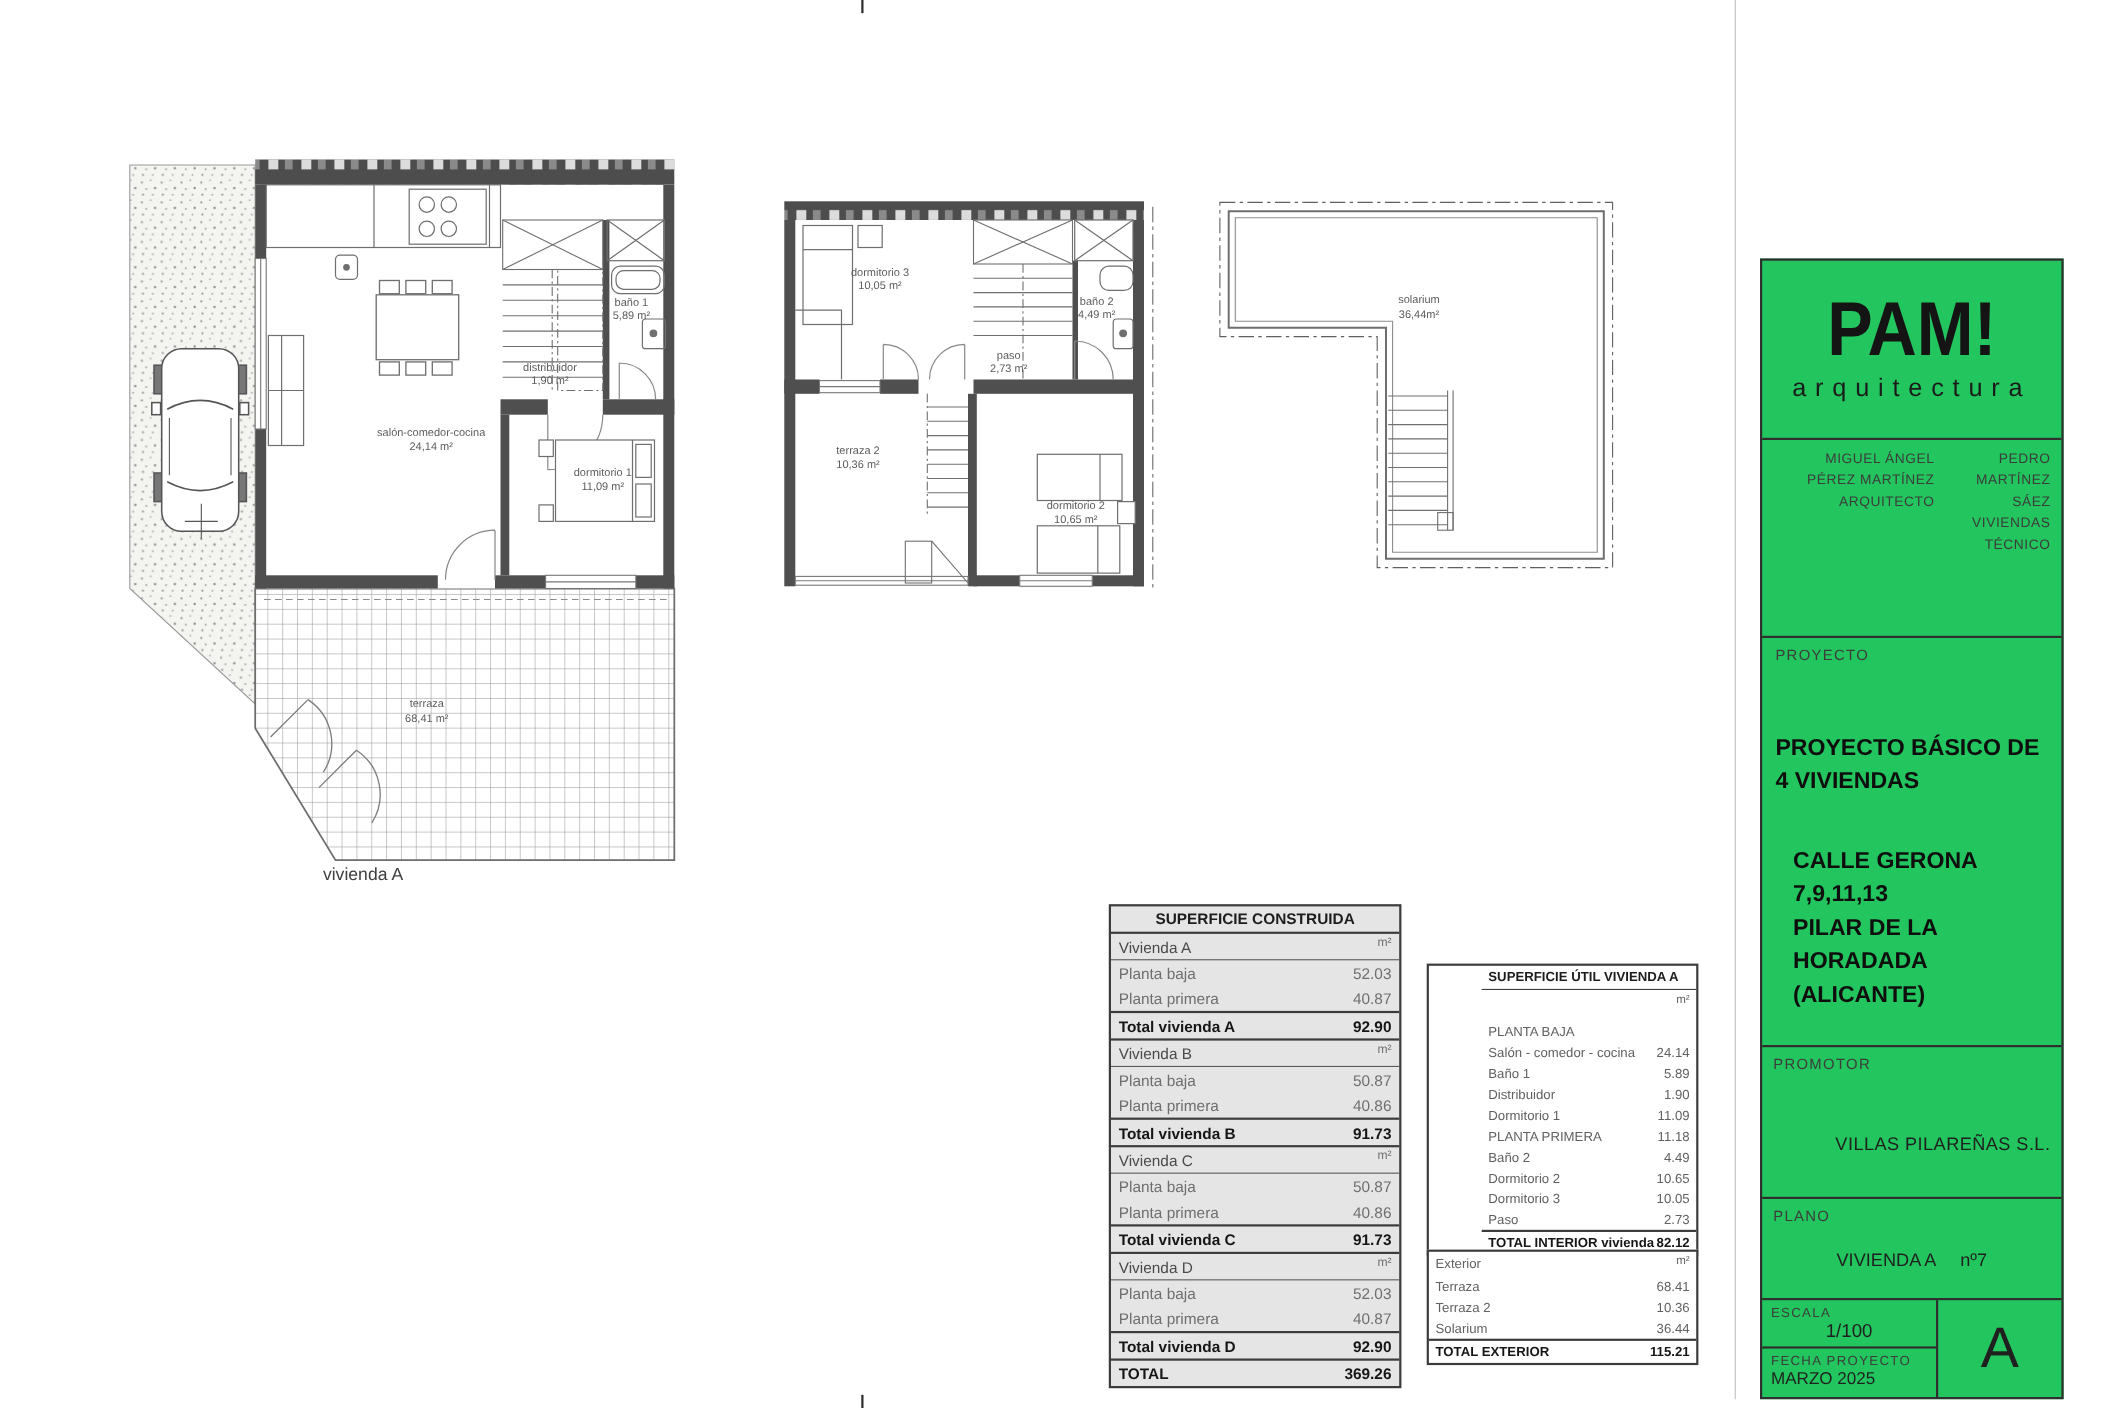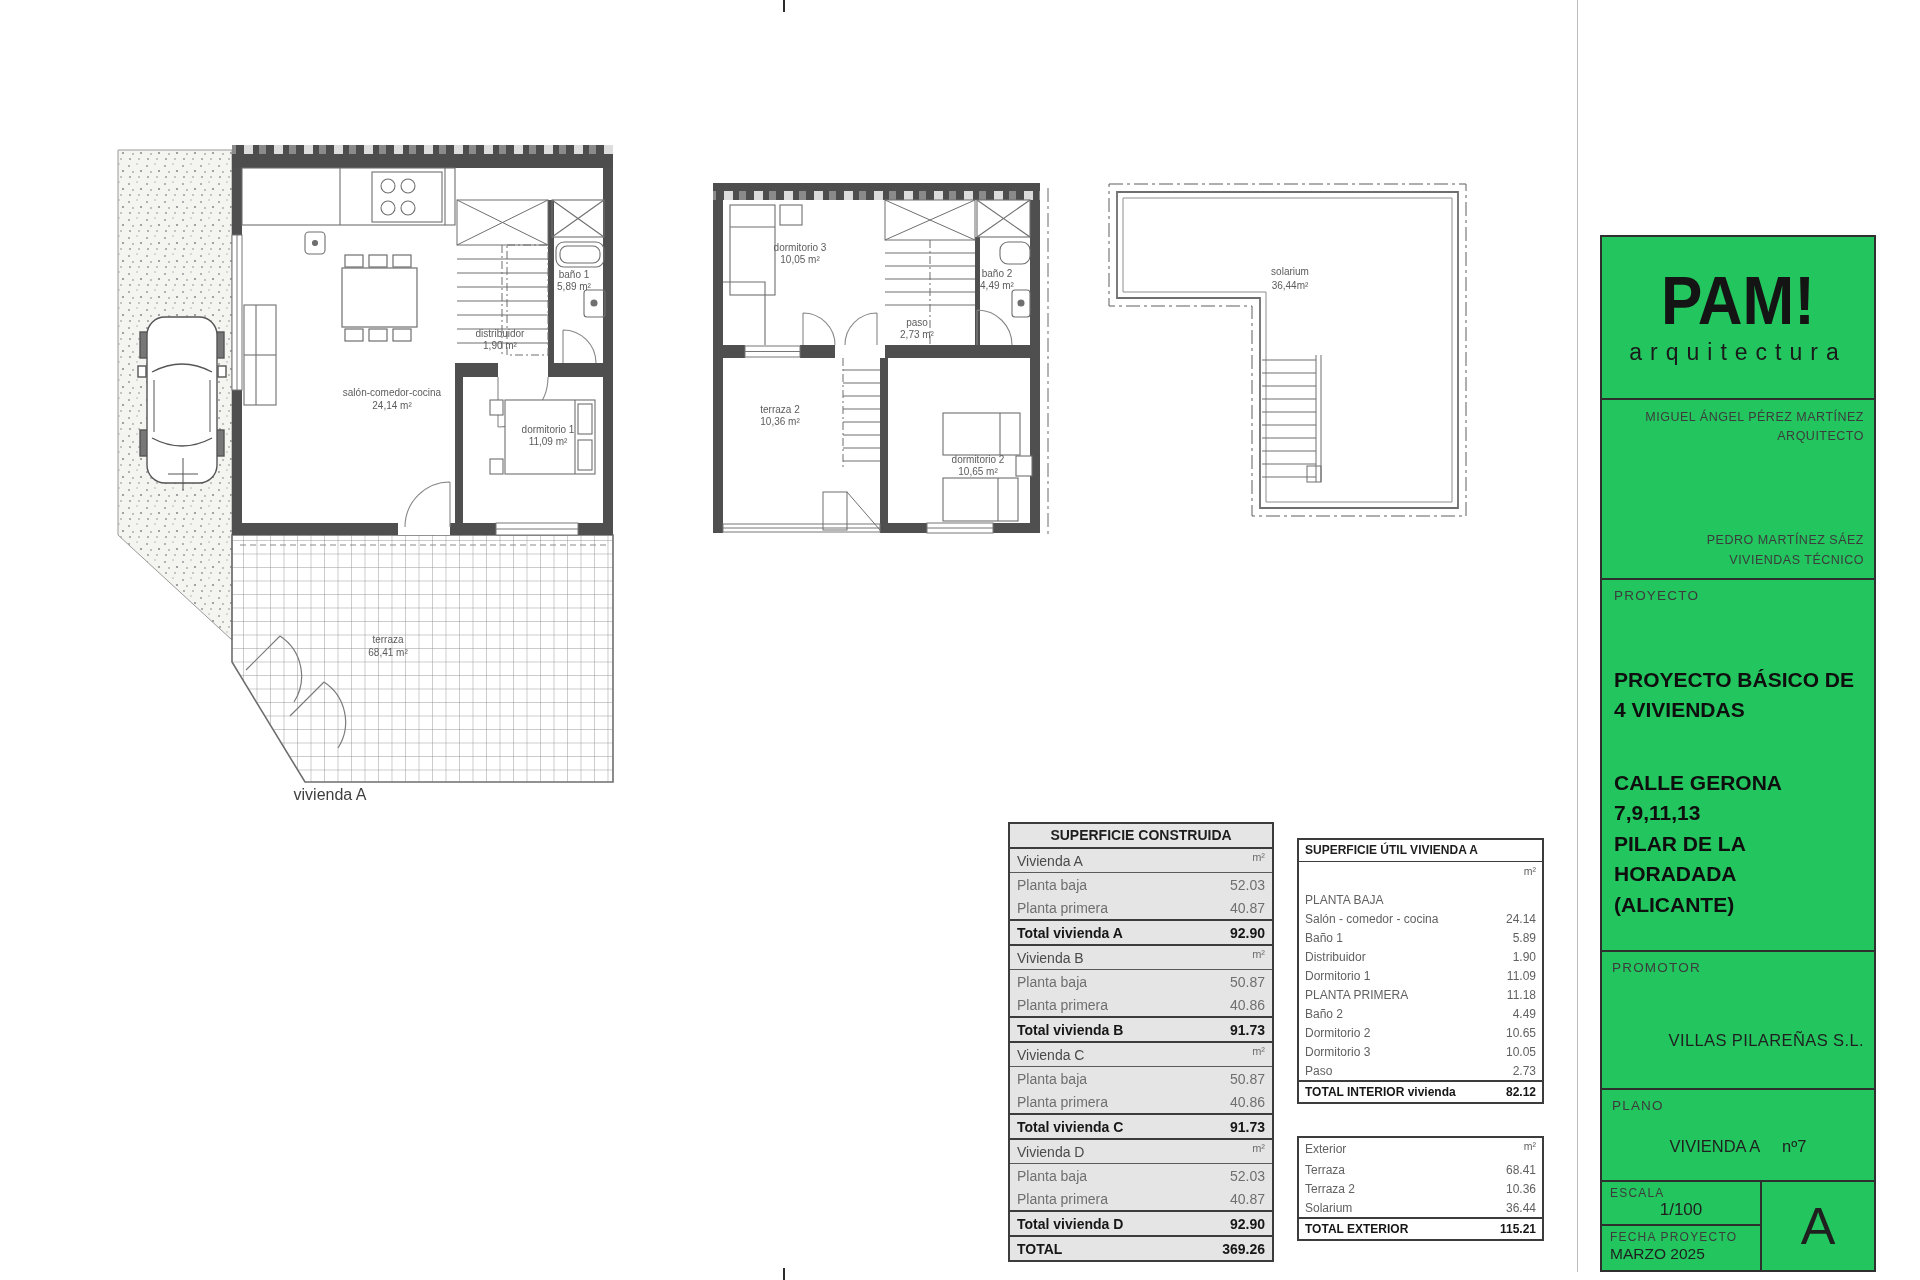--- a/index.html
+++ b/index.html
@@ -20,46 +20,46 @@
   .trow .lab{white-space:nowrap;}
   .trow .val{white-space:nowrap;}
   .r-viv{color:#4a4a4a;border-bottom:1px solid #5a5a5a;}
   .r-viv .val{font-size:11px;align-self:flex-start;padding-top:2px;color:#6f6f6f;}
   .r-total{font-weight:700;color:#161616;border-top:2px solid #3c3c3c;border-bottom:2px solid #3c3c3c;}
   .r-grand{font-weight:700;color:#161616;}
 
   
   .t2,.t2b{position:absolute;left:1297px;width:247px;border:2px solid #3c3c3c;background:#fff;
       color:#616161;font-size:12px;box-sizing:border-box;}
-  .t2{top:838px;}
+  .t2{top:876px;padding-left:48px;}
   .t2b{top:1136px;}
   .t2-title{height:21px;line-height:21px;padding:0 6px;font-weight:700;color:#1d1d1d;
       border-bottom:1.5px solid #3c3c3c;}
   .t2row{display:flex;justify-content:space-between;align-items:center;height:19px;padding:0 6px;}
   .t2-unit{height:25px;align-items:flex-start;padding-top:3px;}
   .t2-unit .val{font-size:10.5px;}
   .t2-total{font-weight:700;color:#161616;border-top:2px solid #3c3c3c;height:20px;}
   .t2-exth .val{font-size:10.5px;align-self:flex-start;padding-top:2px;}
   .t2-exth{height:22px;}
 
   
   .titleblock{position:absolute;left:1600px;top:235px;width:276px;height:1037px;
       border:2px solid #2f2f2f;background:#22c55e;color:#3a3a3a;display:flex;flex-direction:column;
       box-sizing:border-box;}
   .tb-sec{border-bottom:2px solid #2f2f2f;box-sizing:border-box;}
   .tb-logo{height:163px;display:flex;flex-direction:column;align-items:center;justify-content:center;}
   .pam{font-size:62px;font-weight:900;color:#141414;line-height:1;transform:scaleY(1.12);letter-spacing:0px;}
   .arq{font-size:23px;letter-spacing:8px;color:#1a1a1a;margin-top:8px;}
-  .tb-people{height:180px;padding:8px 10px;display:flex;flex-direction:column;
+  .tb-people{height:180px;padding:8px 10px;display:flex;flex-direction:row;
       justify-content:space-between;text-align:right;box-sizing:border-box;}
   .person-name{font-size:12.5px;letter-spacing:.5px;line-height:1.55;color:#3c3c3c;}
   .tb-proyecto{height:372px;padding:8px 12px;box-sizing:border-box;}
   .tb-label{font-size:13.5px;letter-spacing:1.2px;color:#3c3c3c;}
   .tb-title{margin-top:62px;font-size:21px;font-weight:700;color:#0e0e0e;line-height:1.45;}
-  .tb-address{margin-top:42px;font-size:21px;font-weight:700;color:#0e0e0e;line-height:1.45;}
+  .tb-address{margin-top:42px;font-size:21px;font-weight:700;color:#0e0e0e;line-height:1.45;margin-left:16px;}
   .tb-promotor{height:138px;padding:8px 10px;box-sizing:border-box;}
   .promotor-name{margin-top:56px;text-align:right;font-size:16.5px;color:#1f1f1f;letter-spacing:.4px;}
   .tb-plano{height:92px;padding:8px 10px;box-sizing:border-box;}
   .plano-row{margin-top:24px;text-align:center;font-size:16.5px;color:#1f1f1f;}
   .plano-num{margin-left:18px;}
   .tb-bottom{flex:1;display:flex;border-bottom:none;}
   .tb-bottom-left{width:160px;border-right:2px solid #2f2f2f;display:flex;flex-direction:column;box-sizing:border-box;}
   .escala{height:44px;border-bottom:2px solid #2f2f2f;padding:4px 8px;box-sizing:border-box;}
   .escala-val{text-align:center;font-size:17px;color:#1f1f1f;}
   .fecha{padding:4px 8px;box-sizing:border-box;}

